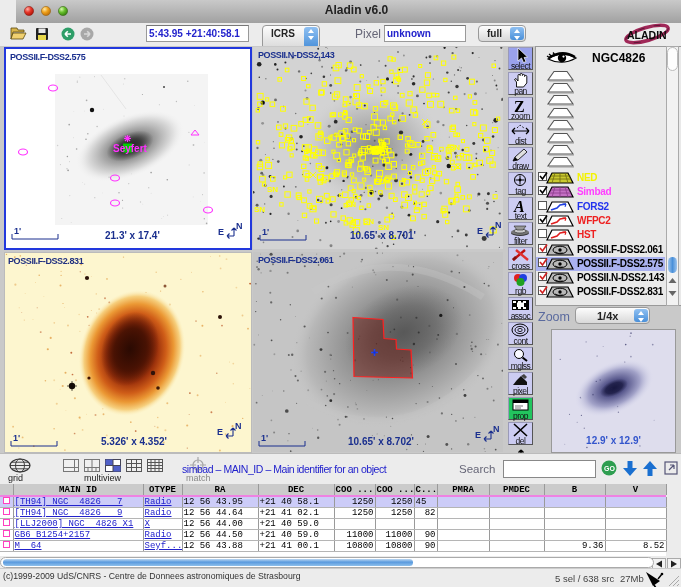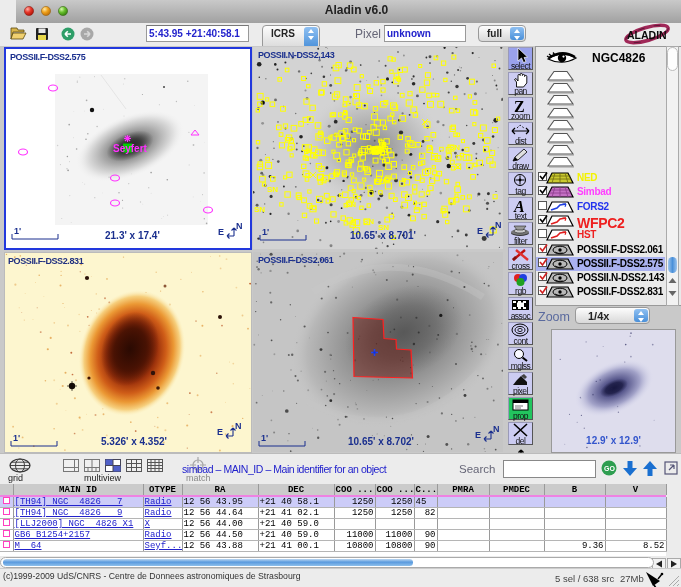--- a/index.html
+++ b/index.html
@@ -1481,21 +1481,21 @@
     <span class="cb" style="left:2px;top:1px">
       <svg width="11" height="11" style="position:absolute;left:-1px;top:-2px">
         <path d="M2 5 L4.5 8 L9 1.5" stroke="#000" stroke-width="1.6" fill="none"></path>
       </svg>
     </span>
     <svg width="28" height="12" style="position:absolute;left:10px;top:1px">
       <path d="M6 1 L22 1 L27 11 L1 11 Z" fill="#fff" stroke="#000" stroke-width="1.2"></path>
       <path d="M5 9 L11 7 L14 4 L20 3" stroke="#e02020" stroke-width="1.6" fill="none"></path>
       <path d="M20 3 l-3.5 0 M20 3 l-1 2.8" stroke="#e02020" stroke-width="1.2" fill="none"></path>
     </svg>
-    <span style="position:absolute;left:41px;top:1px;color:#ee2020;font-size:14px;letter-spacing:-0.3px">WFPC2</span>
+    <span style="position:absolute;left:41px;top:1px;color:#ee2020;font-size:10px;letter-spacing:-0.3px">WFPC2</span>
   </div>
 <div class="stack-row" style="top:228.2px;width:129px;">
     <span class="cb" style="left:2px;top:1px"></span>
     <svg width="28" height="12" style="position:absolute;left:10px;top:1px">
       <path d="M6 1 L22 1 L27 11 L1 11 Z" fill="#fff" stroke="#000" stroke-width="1.2"></path>
       <path d="M5 9 L11 7 L14 4 L20 3" stroke="#e02020" stroke-width="1.6" fill="none"></path>
       <path d="M20 3 l-3.5 0 M20 3 l-1 2.8" stroke="#e02020" stroke-width="1.2" fill="none"></path>
     </svg>
     <span style="position:absolute;left:41px;top:1px;color:#ee2020;font-size:10px;letter-spacing:-0.3px">HST</span>
   </div>
@@ -1557,21 +1557,21 @@
   </div>
 <div class="abs" style="left:666px;top:46px;width:13px;height:260px;background:#f2f2f2;border:1px solid #aaa">
 <div class="abs" style="left:0px;top:0px;width:11px;height:24px;background:#fdfdfd;border:1px solid #bbb;border-radius:6px"></div>
 <div class="abs" style="left:1px;top:210px;width:9px;height:16px;background:linear-gradient(90deg,#9fc5ee,#4a90d9,#9fc5ee);border-radius:5px"></div>
 <svg width="11" height="24" style="position:absolute;left:0;top:228px">
       <path d="M5.5 3 l4 5 h-8 z" fill="#666"></path>
       <path d="M5.5 21 l-4 -5 h8 z" fill="#666"></path>
     </svg>
 </div>
 <div class="abs" style="left:538px;top:310px;font-size:12.5px;color:#5a6a9e">Zoom</div>
-<div class="macdd" style="left:575px;top:307px;width:75px;height:17px"><span style="padding-left:12px;line-height:16px;font-size:11px">1/4x</span><span class="stp"><svg width="8" height="13" style="margin-top:1px">
+<div class="macdd" style="left:575px;top:307px;width:75px;height:17px"><span style="padding-left:21px;line-height:16px;font-size:11px">1/4x</span><span class="stp"><svg width="8" height="13" style="margin-top:1px">
         <path d="M4 1 l3 4 h-6 z M4 12 l-3 -4 h6 z" fill="#fff"></path>
       </svg></span></div>
 
 <div class="abs" style="left:551px;top:329px;width:125px;height:124px;border:1px solid #999;background:#dedded">
 <svg width="123" height="122">
       <defs>
         <radialGradient id="g5" cx="50%" cy="50%" r="50%">
           <stop offset="0%" stop-color="#30305c"></stop>
           <stop offset="30%" stop-color="#55558a"></stop>
           <stop offset="65%" stop-color="#a2a2c8"></stop>

